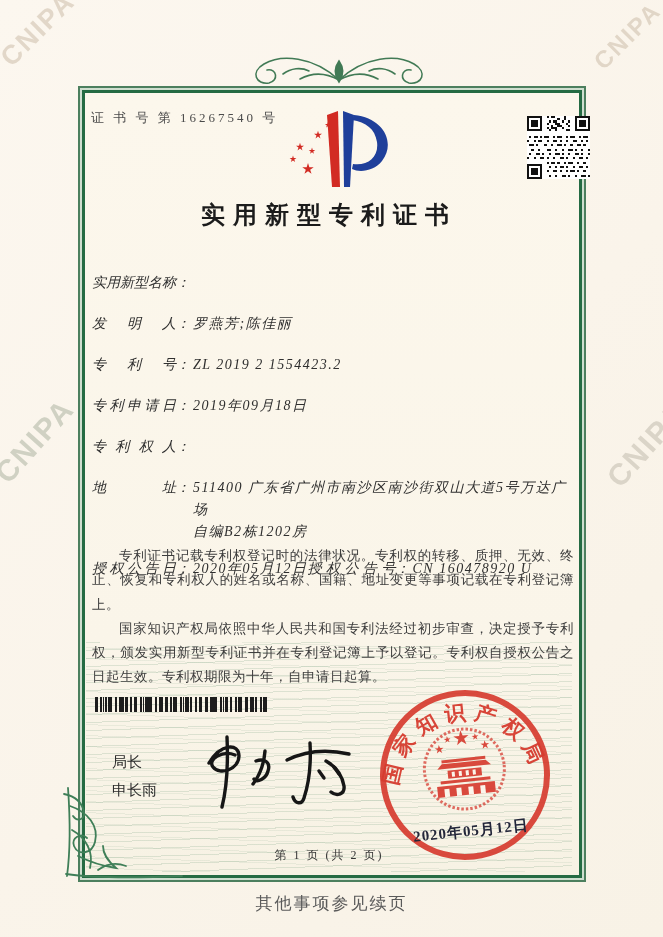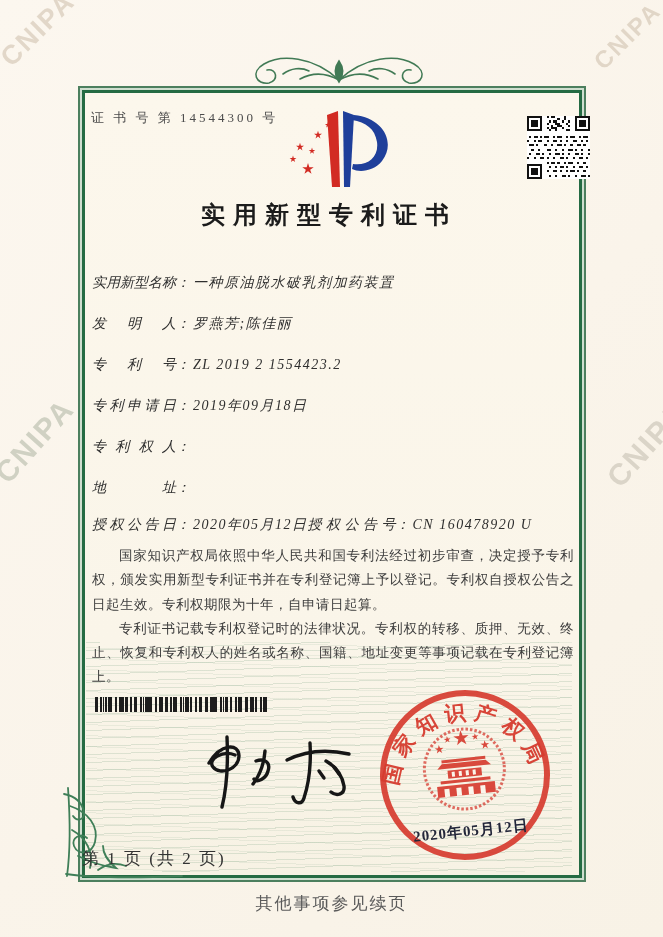--- a/index.html
+++ b/index.html
@@ -53,22 +53,22 @@
   
   .barcode{position:absolute;left:95px;top:697px;width:172px;height:15px;
     background:
       repeating-linear-gradient(90deg,#1d1d1d 0 2px,transparent 2px 5px),
       repeating-linear-gradient(90deg,#1d1d1d 0 1px,transparent 1px 8px),
       repeating-linear-gradient(90deg,#1d1d1d 0 3px,transparent 3px 13px);
   }
   .signer{position:absolute;left:112px;top:748px;font-size:15px;color:#2b2b2b;line-height:28px;}
   .signature{position:absolute;left:193px;top:731px;width:178px;height:84px;}
   .seal{position:absolute;left:376px;top:686px;width:178px;height:178px;transform:rotate(-6deg);}
-  .footer-page{position:absolute;left:82px;top:847px;width:494px;text-align:left;
-               font-size:17px;letter-spacing:2px;color:#333;}
+  .footer-page{position:absolute;left:82px;top:847px;width:494px;text-align:center;
+               font-size:12px;letter-spacing:2px;color:#333;}
   .note{position:absolute;left:0;top:892px;width:663px;text-align:center;
         font-size:17px;letter-spacing:2px;color:#5a5a5a;}
   .orn-top{position:absolute;left:243px;top:48px;width:192px;height:46px;}
   .orn-corner{position:absolute;left:54px;top:784px;width:130px;height:98px;}
 </style>
 </head>
 <body>
 
 <div class="page">
 
@@ -96,21 +96,21 @@
     <g stroke="#3f7f58" fill="none" stroke-width="1.8" stroke-linecap="round">
       <path d="M14 4 C16 32 17 62 13 92"></path>
       <path d="M12 90 C40 94 80 94 128 92"></path>
       <path d="M16 22 C34 28 45 42 41 58 C38 70 24 72 20 62 C17 54 27 48 33 54"></path>
       <path d="M18 46 C32 54 40 68 36 84 M24 72 C34 77 48 82 62 84 C53 76 49 70 49 62"></path>
       <path d="M10 10 C20 12 28 18 30 28 C31 36 23 38 19 32"></path>
       <path d="M44 86 C52 80 62 78 72 82"></path>
     </g>
   </svg>
 
-  <div class="cert-no">证 书 号 第 14544300 号</div>
+  <div class="cert-no">证 书 号 第 16267540 号</div>
 
   <svg class="logo" viewBox="0 0 112 90">
     <defs>
       <path id="star5" d="M0,-1 L0.2245,-0.309 0.951,-0.309 0.363,0.118 0.588,0.809 0,0.382 -0.588,0.809 -0.363,0.118 -0.951,-0.309 -0.2245,-0.309 Z"></path>
     </defs>
     <polygon points="44,14 55,10 57,86 49,86" fill="#d22b23"></polygon>
     <polygon points="60,10 71,14 67,86 61,86" fill="#1f3f9a"></polygon>
     <path d="M71 14 C101 17 113 42 99 60 C91 70 77 72 69 68 L70 63 C85 65 96 56 94 41 C92 28 83 21 69 19 Z" fill="#1f3f9a"></path>
     <g fill="#d22b23">
       <use href="#star5" transform="translate(45,24) scale(3.2)"></use>
@@ -147,21 +147,20 @@
       <path d="M10 27h1v1h-1zM13 27h1v1h-1zM16 27h2v1h-2zM19 27h1v1h-1zM22 27h1v1h-1zM25 27h2v1h-2zM28 27h1v1h-1z"></path>
     </g>
   </svg>
 
   <div class="title">实用新型专利证书</div>
 
   <div class="fields">
     <div class="frow">
       <span class="flabel">实用新型名称</span>
         <span class="fcolon">：</span>
-      <span class="fvalue">一种原油脱水破乳剂加药装置</span>
     </div>
     <div class="frow">
       <span class="flabel">发明人</span>
         <span class="fcolon">：</span>
       <span class="fvalue">罗燕芳;陈佳丽</span>
     </div>
     <div class="frow">
       <span class="flabel">专利号</span>
         <span class="fcolon">：</span>
       <span class="fvalue">ZL 2019 2 1554423.2</span>
@@ -171,40 +170,46 @@
         <span class="fcolon">：</span>
       <span class="fvalue">2019年09月18日</span>
     </div>
     <div class="frow">
       <span class="flabel">专利权人</span>
         <span class="fcolon">：</span>
     </div>
     <div class="frow addr">
       <span class="flabel">地址</span>
         <span class="fcolon">：</span>
+      <span class="fvalue">511400 广东省广州市南沙区南沙街双山大道5号万达广场
+自编B2栋1202房</span>
     </div>
     <div class="grant">
       <span class="flabel">授权公告日</span>
         <span class="fcolon">：</span>
       <span class="fvalue">2020年05月12日</span>
       <span class="g2">
         <span class="flabel">授权公告号</span>
           <span class="fcolon">：</span>
         <span class="fvalue">CN 160478920 U</span>
       </span>
     </div>
   </div>
 
   <div class="legal">
+    <p>专利证书记载专利权登记时的法律状况。专利权的转移、质押、无效、终止、恢复和专利权人的姓名或名称、国籍、地址变更等事项记载在专利登记簿上。</p>
     <p>国家知识产权局依照中华人民共和国专利法经过初步审查，决定授予专利权，颁发实用新型专利证书并在专利登记簿上予以登记。专利权自授权公告之日起生效。专利权期限为十年，自申请日起算。</p>
-    <p>专利证书记载专利权登记时的法律状况。专利权的转移、质押、无效、终止、恢复和专利权人的姓名或名称、国籍、地址变更等事项记载在专利登记簿上。</p>
   </div>
 
   <div class="barcode"></div>
 
+  <div class="signer">
+    <div>局长</div>
+    <div>申长雨</div>
+  </div>
 
   <svg class="signature" viewBox="0 0 178 84">
     <g stroke="#161616" stroke-width="3.4" fill="none" stroke-linecap="round" stroke-linejoin="round">
       <path d="M16 32 C28 12 46 12 46 25 C46 38 27 45 20 36 C14 28 30 19 42 24"></path>
       <path d="M34 6 C35 28 34 56 29 76"></path>
       <path d="M72 20 C71 32 67 44 60 53"></path>
       <path d="M63 30 C71 27 78 31 75 40 C73 48 64 52 61 48"></path>
       <path d="M94 29 C112 20 134 18 156 23"></path>
       <path d="M117 12 C118 30 116 52 111 67 C109 74 102 73 100 66"></path>
       <path d="M133 30 C142 35 149 44 151 55 C152 63 144 66 138 61"></path>

